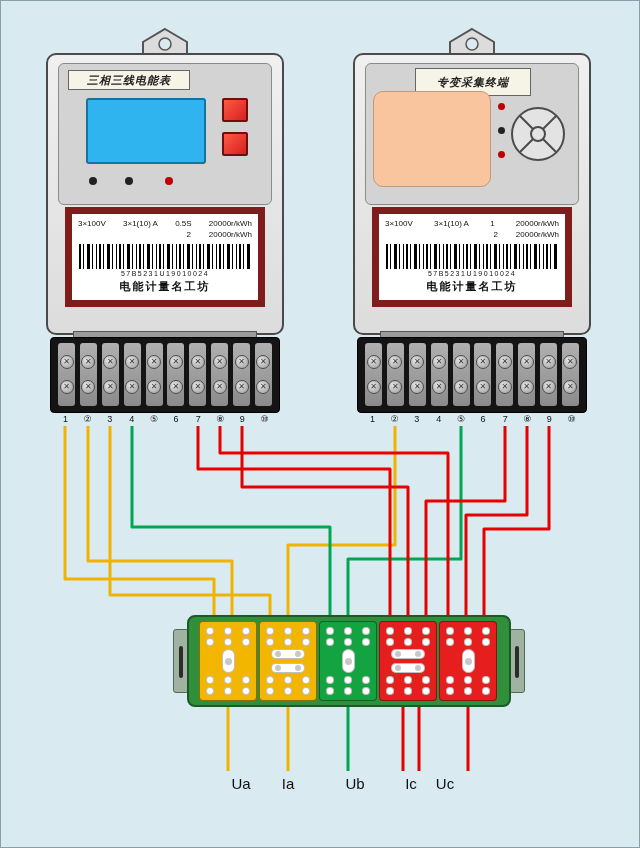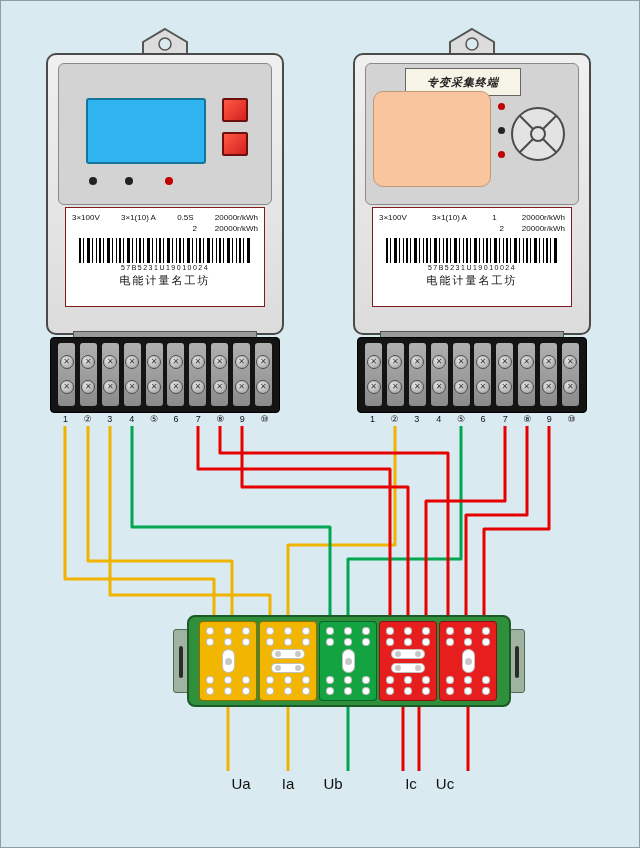--- a/index.html
+++ b/index.html
@@ -7,26 +7,26 @@
   #canvas{position:relative;width:640px;height:848px;background:var(--background,#d9eaf0);border:1px solid #87a0aa;overflow:hidden}
   .abs{position:absolute}
   .tab{position:absolute}
   .meter-body{position:absolute;width:238px;height:282px;top:52px;border:2px solid #4a4a4a;border-radius:10px;background:linear-gradient(180deg,#f0f0f0,#dcdcdc)}
   .meter-face{position:absolute;width:214px;height:142px;background:#d3d3d3;border:1px solid #8a8a8a;border-radius:6px}
   .title-plate{position:absolute;display:flex;align-items:center;justify-content:center;background:#f6f3e7;border:1px solid #666;font-family:"Liberation Serif",serif;font-style:italic;font-weight:bold;font-size:11px;color:#222;letter-spacing:1px;white-space:nowrap;overflow:hidden}
   .lcd{position:absolute;background:var(--lcd-cyan,#2fb4ef);border:2px solid #13759c;border-radius:3px}
   .btn-red{position:absolute;width:26px;height:24px;background:linear-gradient(135deg,#ff5a45,var(--button-red,#d42020));border:2px solid #6d0f0f;border-radius:2px}
   .screen-orange{position:absolute;background:var(--screen-orange,#f8c59e);border:1px solid #c09a77;border-radius:10px}
   .ind{position:absolute;width:8px;height:8px;border-radius:50%}
-  .nameplate{position:absolute;width:200px;height:100px;background:#fff;border:1px solid #7f1d1d;font-size:8px;color:#111}
+  .nameplate{position:absolute;width:200px;height:100px;background:#fff;border:7px solid #7f1d1d;font-size:8px;color:#111}
   .np-row1{display:flex;justify-content:space-between;padding:5px 6px 0;white-space:nowrap}
   .np-row2{display:flex;justify-content:flex-end;gap:18px;padding:2px 6px 0 0;white-space:nowrap}
   .barcode{margin:5px auto 0;width:172px;height:25px;background:repeating-linear-gradient(90deg,#000 0 2px,#fff 2px 4px,#000 4px 5px,#fff 5px 8px,#000 8px 11px,#fff 11px 13px,#000 13px 14px,#fff 14px 17px,#000 17px 18px,#fff 18px 20px)}
   .barcode-text{text-align:center;font-size:7px;letter-spacing:1.5px;margin-top:1px}
-  .brand{text-align:center;font-size:11px;font-weight:normal;margin-top:2px;letter-spacing:2px}
+  .brand{text-align:center;font-size:11px;font-weight:bold;margin-top:2px;letter-spacing:2px}
   .neck{position:absolute;height:8px;width:184px;background:#9b9b9b;border:1px solid #555}
   .terminal-strip{position:absolute;width:230px;height:76px;background:#141414;border:1px solid #000;border-radius:4px;top:336px}
   .t-units{position:absolute;left:7px;right:7px;top:5px;bottom:6px;display:flex;justify-content:space-between}
   .t-unit{width:17px;background:linear-gradient(180deg,#b0b0b0,#8b8b8b);border-radius:3px;display:flex;flex-direction:column;align-items:center;justify-content:space-evenly}
   .screw{width:14px;height:14px;border-radius:50%;background:radial-gradient(circle at 35% 35%,#e4e4e4,#9a9a9a);border:1px solid #4d4d4d;display:flex;align-items:center;justify-content:center;font-size:8px;line-height:1;color:#3a3a3a}
   .t-nums{position:absolute;width:216px;display:flex;justify-content:space-between}
   .t-num{width:17px;text-align:center;color:#111;font-size:9px}
   .wires{position:absolute;left:0;top:0}
   .wires path{fill:none;stroke-width:3;stroke-linejoin:round}
   .wy{stroke:var(--wire-yellow,#f0b400)}
@@ -50,20 +50,21 @@
 <body>
 
 <div id="canvas">
 
   <svg class="tab" style="left:140px;top:26px" width="48" height="28">
     <path d="M24 2 L46 15 L46 27 L2 27 L2 15 Z" fill="#dcdcdc" stroke="#555" stroke-width="2"></path>
     <circle cx="24" cy="17" r="6" fill="#d9eaf0" stroke="#555" stroke-width="1.5"></circle>
   </svg>
   <div class="meter-body" style="left:45px"></div>
   <div class="meter-face" style="left:57px;top:62px"></div>
+  <div class="title-plate" style="left:67px;top:69px;width:122px;height:20px">三相三线电能表</div>
   <div class="lcd" style="left:85px;top:97px;width:120px;height:66px"></div>
   <div class="btn-red" style="left:221px;top:97px"></div>
   <div class="btn-red" style="left:221px;top:131px"></div>
   <div class="ind" style="left:88px;top:176px;background:#222"></div>
   <div class="ind" style="left:124px;top:176px;background:#222"></div>
   <div class="ind" style="left:164px;top:176px;background:#c00100"></div>
   <div class="nameplate" style="left:64px;top:206px">
     <div class="np-row1">
       <span>3×100V</span>
       <span>3×1(10) A</span>
@@ -135,21 +136,21 @@
       <span class="t-num">9</span>
       <span class="t-num">⑩</span>
     </div>
 
   <svg class="tab" style="left:447px;top:26px" width="48" height="28">
     <path d="M24 2 L46 15 L46 27 L2 27 L2 15 Z" fill="#dcdcdc" stroke="#555" stroke-width="2"></path>
     <circle cx="24" cy="17" r="6" fill="#d9eaf0" stroke="#555" stroke-width="1.5"></circle>
   </svg>
   <div class="meter-body" style="left:352px"></div>
   <div class="meter-face" style="left:364px;top:62px"></div>
-  <div class="title-plate" style="left:404px;top:67px;width:116px;height:28px">专变采集终端</div>
+  <div class="title-plate" style="left:414px;top:67px;width:116px;height:28px">专变采集终端</div>
   <div class="screen-orange" style="left:372px;top:90px;width:118px;height:96px"></div>
   <div class="ind" style="left:497px;top:102px;width:7px;height:7px;background:#c00100"></div>
   <div class="ind" style="left:497px;top:126px;width:7px;height:7px;background:#222"></div>
   <div class="ind" style="left:497px;top:150px;width:7px;height:7px;background:#c00100"></div>
   <svg class="abs" style="left:508px;top:104px" width="58" height="58">
     <circle cx="29" cy="29" r="26" fill="#e3e3e3" stroke="#4a4a4a" stroke-width="2"></circle>
     <line x1="11" y1="11" x2="47" y2="47" stroke="#4a4a4a" stroke-width="2"></line>
     <line x1="47" y1="11" x2="11" y2="47" stroke="#4a4a4a" stroke-width="2"></line>
     <circle cx="29" cy="29" r="7" fill="#e3e3e3" stroke="#4a4a4a" stroke-width="2"></circle>
   </svg>
@@ -377,17 +378,17 @@
         <div class="jb-row">
           <div class="jb-dot"></div>
           <div class="jb-dot"></div>
           <div class="jb-dot"></div>
         </div>
       </div>
     </div>
 
   <span class="phase-label" style="left:218px">Ua</span>
   <span class="phase-label" style="left:265px">Ia</span>
-  <span class="phase-label" style="left:310px">Ub</span>
+  <span class="phase-label" style="left:332px">Ub</span>
   <span class="phase-label" style="left:388px">Ic</span>
   <span class="phase-label" style="left:422px">Uc</span>
 
 </div>
 
 </body></html>

